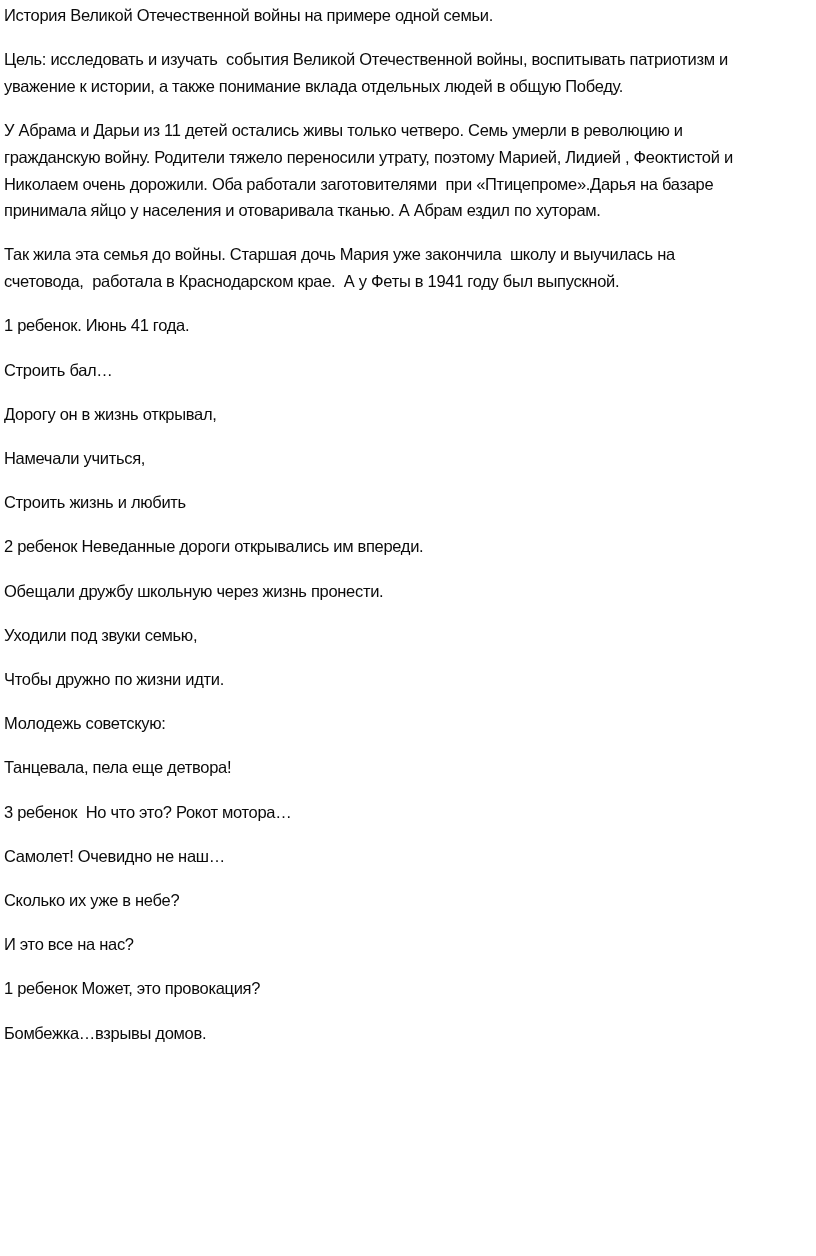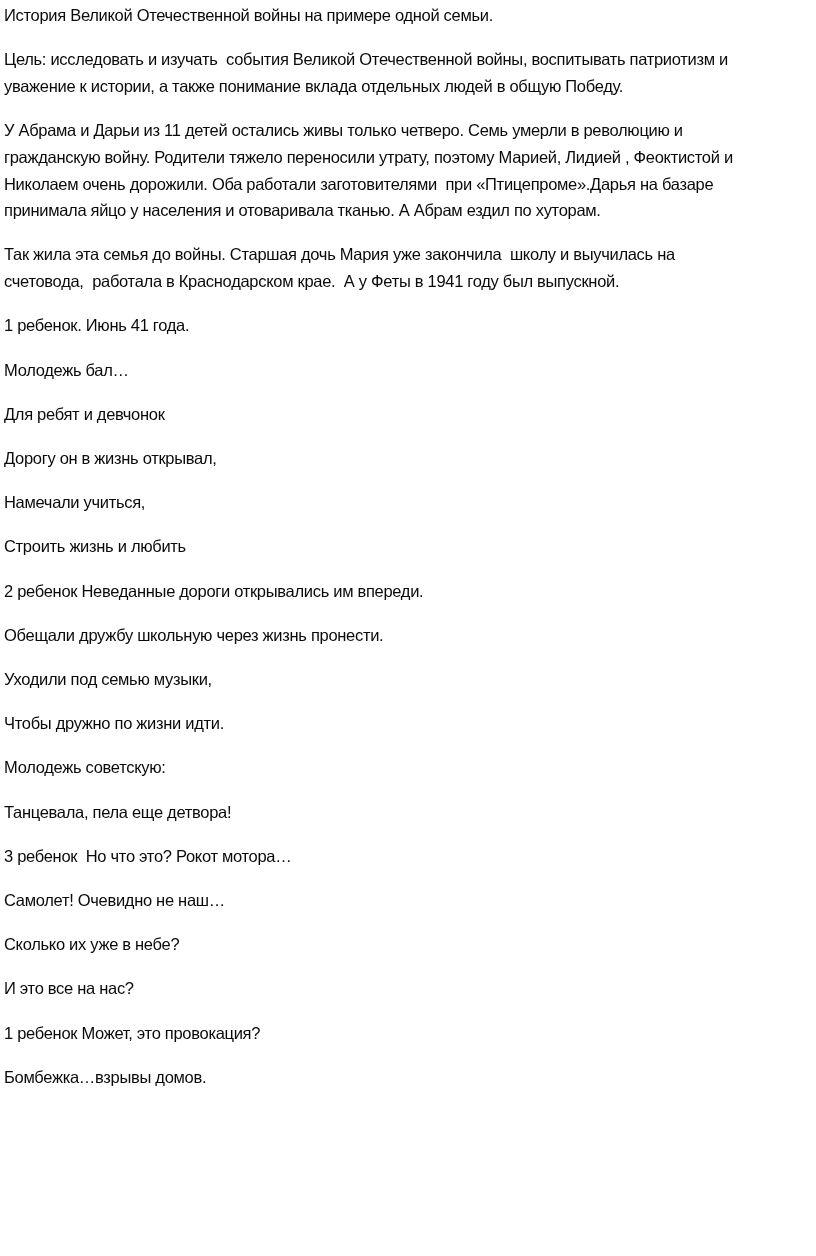--- a/index.html
+++ b/index.html
@@ -37,28 +37,27 @@
   <p class="para">История Великой Отечественной войны на примере одной семьи.</p>
   <p class="para">Цель: исследовать и изучать  события Великой Отечественной войны, воспитывать патриотизм и
 уважение к истории, а также понимание вклада отдельных людей в общую Победу.</p>
   <p class="para">У Абрама и Дарьи из 11 детей остались живы только четверо. Семь умерли в революцию и
 гражданскую войну. Родители тяжело переносили утрату, поэтому Марией, Лидией , Феоктистой и
 Николаем очень дорожили. Оба работали заготовителями  при «Птицепроме».Дарья на базаре
 принимала яйцо у населения и отоваривала тканью. А Абрам ездил по хуторам.</p>
   <p class="para">Так жила эта семья до войны. Старшая дочь Мария уже закончила  школу и выучилась на
 счетовода,  работала в Краснодарском крае.  А у Феты в 1941 году был выпускной.</p>
   <p class="para">1 ребенок. Июнь 41 года.</p>
-  <p class="para">Молодежь бал…</p>
-  <p class="para">Для ребят и девчонок</p>
+  <p class="para">Строить бал…</p>
   <p class="para">Дорогу он в жизнь открывал,</p>
   <p class="para">Намечали учиться,</p>
   <p class="para">Строить жизнь и любить</p>
   <p class="para">2 ребенок Неведанные дороги открывались им впереди.</p>
   <p class="para">Обещали дружбу школьную через жизнь пронести.</p>
-  <p class="para">Уходили под семью музыки,</p>
+  <p class="para">Уходили под звуки семью,</p>
   <p class="para">Чтобы дружно по жизни идти.</p>
   <p class="para">Молодежь советскую:</p>
   <p class="para">Танцевала, пела еще детвора!</p>
   <p class="para">3 ребенок  Но что это? Рокот мотора…</p>
   <p class="para">Самолет! Очевидно не наш…</p>
   <p class="para">Сколько их уже в небе?</p>
   <p class="para">И это все на нас?</p>
   <p class="para">1 ребенок Может, это провокация?</p>
   <p class="para">Бомбежка…взрывы домов.</p>
 </main>

